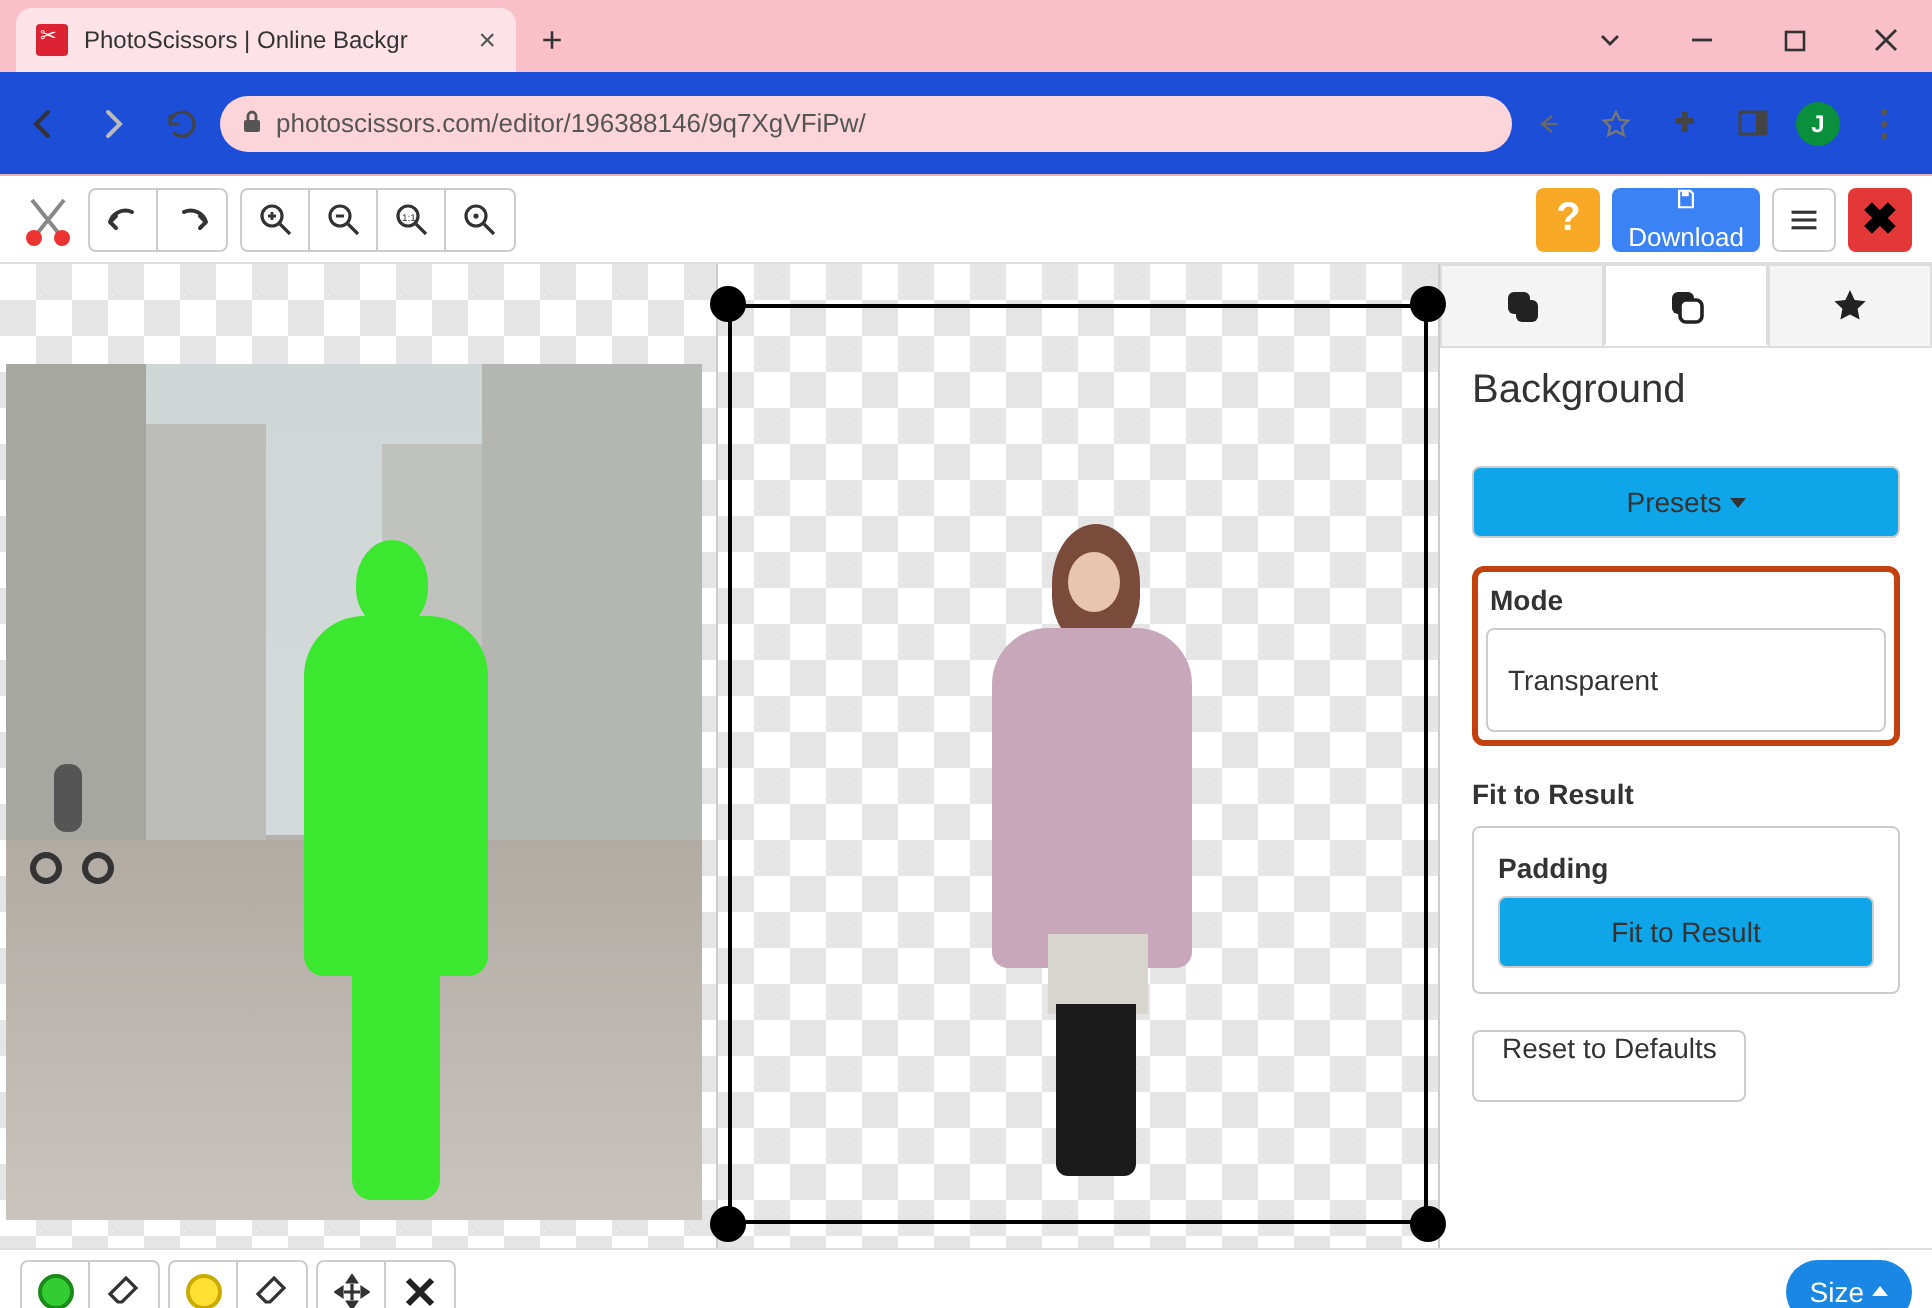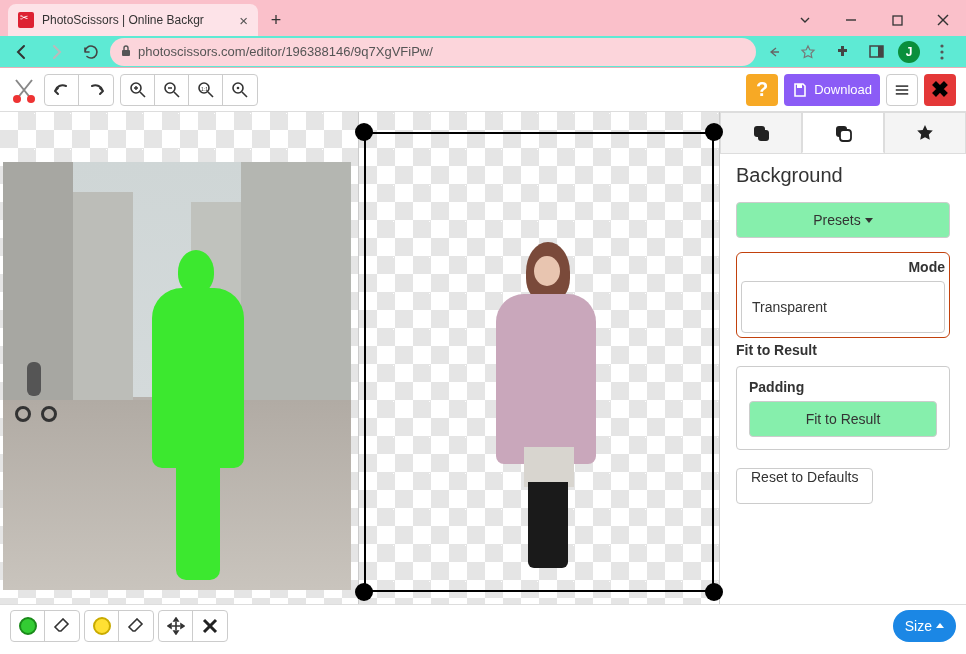--- a/index.html
+++ b/index.html
@@ -8,40 +8,40 @@
 
 .titlebar { background: #fac0ca; height: 36px; display: flex; align-items: flex-end; }
 .tab { background: #fde3e8; width: 250px; height: 32px; border-radius: 8px 8px 0 0; margin-left: 8px; display: flex; align-items: center; padding: 0 10px; gap: 8px; font-size: 12px; color: #333; }
 .tab .favicon { width: 16px; height: 16px; background: #d23; border-radius: 2px; position: relative; }
 .tab .favicon::after { content:"✂"; font-size:10px; position:absolute; left:2px; top:0; color:#fff;}
 .tab .close-x { margin-left: auto; color: #555; font-size: 15px; cursor: pointer; }
 .new-tab { width: 28px; height: 28px; display:flex; align-items:center; justify-content:center; color:#333; font-size:18px; cursor:pointer; margin-left:4px; margin-bottom:2px; }
 .win-controls { margin-left: auto; display: flex; }
 .win-btn { width: 46px; height: 32px; display:flex; align-items:center; justify-content:center; color:#333; }
 
-.addrbar { background: #5eead4; height: 32px; display:flex; align-items:center; padding: 0 8px; gap: 6px; border-bottom: 1px solid #e8b0b8; }
+.addrbar { background: #1d4ed8; height: 52px; display:flex; align-items:center; padding: 0 8px; gap: 6px; border-bottom: 1px solid #e8b0b8; }
 .nav-btn { width: 28px; height: 28px; display:flex; align-items:center; justify-content:center; color:#555; border-radius:50%; }
 .nav-btn.disabled { color:#bbb; }
 .url-field { flex: 1; background: #fcd5db; border-radius: 14px; height: 28px; display:flex; align-items:center; padding: 0 10px; font-size: 13px; color:#555; gap:6px; }
 .url-field .lock { color:#555; }
 .addrbar .right-icons { display:flex; gap:10px; align-items:center; padding-right:4px;}
 .addrbar .right-icons .ic { width:24px; height:24px; display:flex; align-items:center; justify-content:center; color:#555; }
 .avatar { width:22px; height:22px; border-radius:50%; background:#0a8f3c; color:#fff; display:flex; align-items:center; justify-content:center; font-size:12px; font-weight:600; }
 
 
 .app-toolbar { height: 44px; background:#fff; border-bottom:1px solid #ddd; display:flex; align-items:center; padding: 0 10px; gap:6px; }
 .app-logo { width:28px; height:28px; position:relative; }
 .app-logo svg { width:28px; height:28px; }
 .tb-group { display:flex; border:1px solid #ccc; border-radius:4px; overflow:hidden; height:32px; }
 .tb-btn { width:34px; display:flex; align-items:center; justify-content:center; border-right:1px solid #ccc; color:#333; font-size:16px; }
 .tb-btn:last-child { border-right:none; }
 .spacer { flex:1; }
 .sq-btn { height:32px; border-radius:4px; display:flex; align-items:center; justify-content:center; padding:0 8px; gap:6px; color:#fff; font-size:13px; font-weight:500; }
 .sq-help { background:#f7a925; width:32px; font-size:20px; font-weight:700; }
-.sq-dl { background:#8b5cf6; }
+.sq-dl { background:#3b82f6;flex-direction:column; }
 .sq-menu { background:#fff; border:1px solid #ccc; width:32px; color:#333; }
 .sq-close { background:#e43838; width:32px; font-size:22px; font-weight:700; color:#000; }
 
 
 .main { display:flex; height: calc(654px - 36px - 40px - 44px - 42px); }
 .canvas-left, .canvas-right { position:relative; width:360px; height:100%; }
 .canvas-left { border-right: none; width: 358px; }
 .canvas-right { border-left:1px solid #ccc; border-right:1px solid #ccc; width: 362px; }
 .checker { background-image:
   linear-gradient(45deg,#e5e5e5 25%,transparent 25%),
@@ -80,25 +80,25 @@
 .person-cut .coat { position:absolute; left:14px; top:52px; width:100px; height:170px; background:#c9a7bb; border-radius:28px 28px 8px 8px; }
 .person-cut .skirt { position:absolute; left:42px; top:205px; width:50px; height:40px; background:#d8d5cf; }
 .person-cut .legs2 { position:absolute; left:46px; top:240px; width:40px; height:86px; background:#1a1a1a; border-radius:0 0 6px 6px; }
 
 
 .side { flex:1; border-left:none; padding: 0 0 0 0; overflow:auto; }
 .side-tabs { display:flex; height:42px; border-bottom:1px solid #ddd; }
 .side-tab { flex:1; display:flex; align-items:center; justify-content:center; border:1px solid #ddd; border-bottom:none; background:#f4f4f4; }
 .side-tab.active { background:#fff; border-bottom:1px solid #fff; }
 .side-body { padding: 10px 16px; }
-.section-title { font-size:20px; color:#333; margin-bottom:15px; }
-.btn-full { width:100%; height:36px; border:1px solid #ccc; border-radius:4px; background:#86efac; display:flex; align-items:center; justify-content:center; gap:4px; font-size:14px; color:#333; margin-bottom:14px; }
+.section-title { font-size:20px; color:#333; margin-bottom:26px; }
+.btn-full { width:100%; height:36px; border:1px solid #ccc; border-radius:4px; background:#0ea5e9; display:flex; align-items:center; justify-content:center; gap:4px; font-size:14px; color:#333; margin-bottom:14px; }
 .label-sm { font-size:14px; font-weight:700; color:#333; margin-bottom:6px; }
 .select-box { position:relative; width:100%; height:52px; border:1px solid #ccc; border-radius:4px; display:flex; align-items:center; padding:0 10px; font-size:14px; color:#333; }
-.highlight-box { border:1px solid #c2410c; border-radius:6px; padding:6px 4px 4px 4px; margin-bottom:4px; margin-top:4px;text-align:right; }
+.highlight-box { border:3px solid #c2410c; border-radius:6px; padding:6px 4px 4px 4px; margin-bottom:16px; margin-top:4px; }
 .highlight-box .label-sm { margin-left:2px; }
 .highlight-box .select-box { border:1px solid #ccc; }
 .fit-block { border:1px solid #ccc; border-radius:4px; padding:12px; margin-top:8px; }
 .input-text { width:100%; height:34px; border:1px solid #ccc; border-radius:4px; padding:0 10px; font-size:14px; margin-top:6px; margin-bottom:12px; }
 .btn-outline { width:auto; padding:0 14px; height:36px; border:1px solid #ccc; border-radius:4px; background:#fff; display:inline-flex; align-items:flex-start; justify-content:center; font-size:14px; color:#333; }
 
 
 .bottom { height:42px; border-top:1px solid #ddd; display:flex; align-items:center; padding:0 10px; gap:4px; }
 .bt-group { display:flex; border:1px solid #ccc; border-radius:4px; overflow:hidden; height:32px; }
 .bt-btn { width:34px; display:flex; align-items:center; justify-content:center; border-right:1px solid #ccc; font-size:16px; color:#333; }

